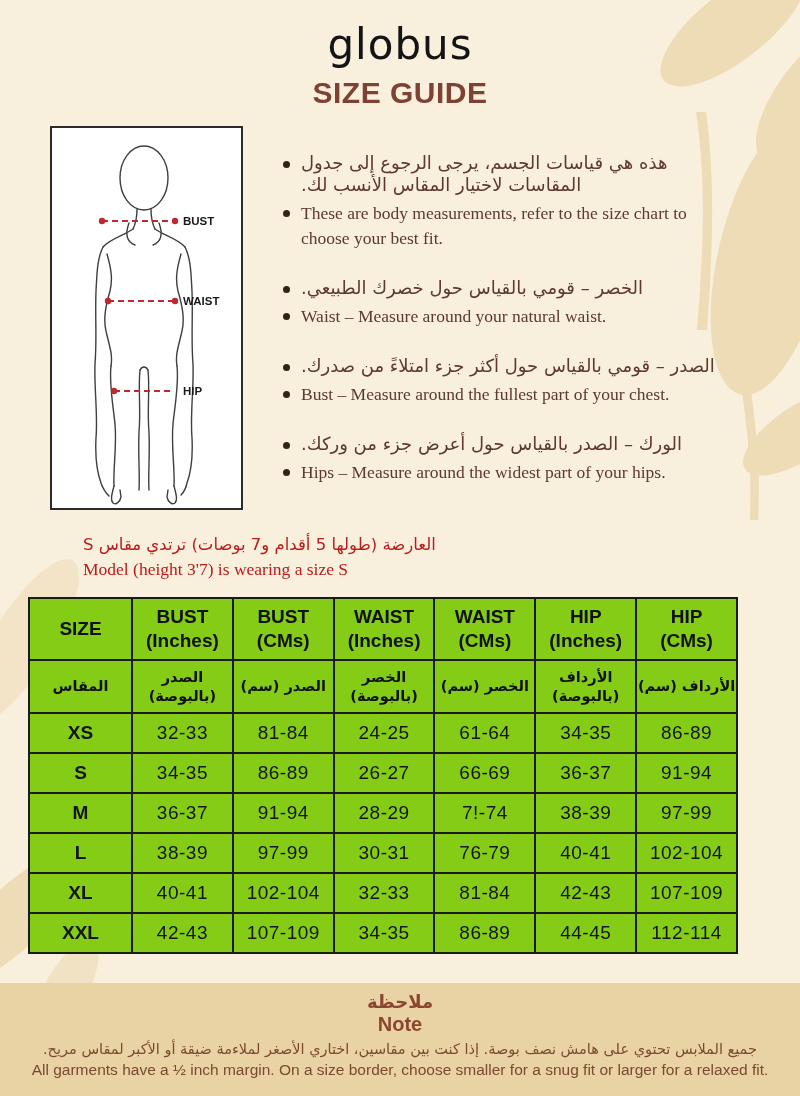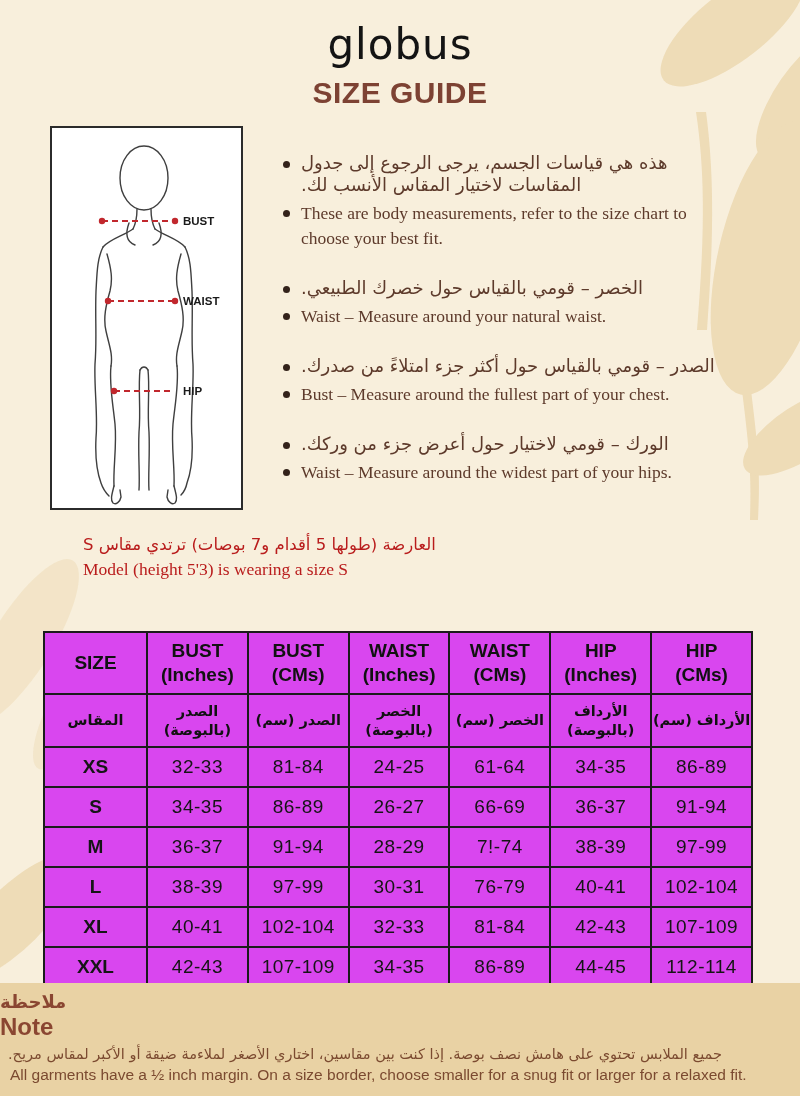--- a/index.html
+++ b/index.html
@@ -51,43 +51,43 @@
   .model-note .ar {
     direction:rtl; text-align:left;
     font-family:"DejaVu Sans", sans-serif; font-size:16.5px; line-height:24px;
   }
   .model-note .en {
     font-family:"Liberation Serif", serif; font-size:17.5px; line-height:25px;
   }
 
   
   .size-table {
-    left:43px; top:597px; width:710px;
-    border-collapse:collapse; table-layout:fixed; background:#d946ef;margin-top:34px;
+    left:28px; top:597px; width:710px;
+    border-collapse:collapse; table-layout:fixed; background:#84cc16;
   }
   .size-table td { border:2px solid #1b1b1b; text-align:center; vertical-align:middle; padding:0; }
   .hrow-en td { height:62px; font-weight:bold; font-size:19px; color:#111; line-height:1.25; }
   .hrow-ar td {
     height:53px; direction:rtl; font-family:"DejaVu Sans", sans-serif;
     font-weight:bold; font-size:14.5px; color:#111; line-height:1.3;
   }
   .drow td { height:40px; font-size:19px; color:#151515; letter-spacing:0.5px; }
   .drow td.size-cell { font-weight:bold; letter-spacing:0; }
   .cell-line { display:block; }
 
   
   .note-band {
     left:0; top:983px; width:800px; height:113px;
-    background:#e9d2a4; text-align:left;
+    background:#e9d2a4; text-align:center;
   }
   .note-heading-ar {
     margin-top:8px; font-family:"DejaVu Sans", sans-serif;
     font-size:18px; font-weight:bold; color:#8a4631;
   }
-  .note-heading-en { margin-top:1px; font-size:24px; font-weight:bold; color:#8a4631; }
+  .note-heading-en { margin-top:1px; font-size:20px; font-weight:bold; color:#8a4631; }
   .note-body-ar {
     margin-top:5px; direction:rtl; padding:0 8px;
     font-family:"DejaVu Sans", sans-serif; font-size:14.5px; color:#7b4a30;
   }
   .note-body-en { margin-top:4px; padding:0 10px; font-size:15.5px; color:#7b4a30; }
 </style>
 </head>
 <body>
 
 <div class="page">
@@ -179,32 +179,32 @@
         <div class="btext ar">الصدر – قومي بالقياس حول أكثر جزء امتلاءً من صدرك.</div>
       </div>
       <div class="bullet-item">
         <span class="dot"></span>
         <div class="btext en">Bust – Measure around the fullest part of your chest.</div>
       </div>
     </li>
     <li class="bullet-group">
       <div class="bullet-item">
         <span class="dot"></span>
-        <div class="btext ar">الورك – قومي لاختيار حول أعرض جزء من وركك.</div>
-      </div>
-      <div class="bullet-item">
-        <span class="dot"></span>
-        <div class="btext en">Waist – Measure around the widest part of your hips.</div>
+        <div class="btext ar">الورك – الصدر بالقياس حول أعرض جزء من وركك.</div>
+      </div>
+      <div class="bullet-item">
+        <span class="dot"></span>
+        <div class="btext en">Hips – Measure around the widest part of your hips.</div>
       </div>
     </li>
   </ul>
 
   <div class="layer model-note">
     <div class="ar">العارضة (طولها 5 أقدام و7 بوصات) ترتدي مقاس S</div>
-    <div class="en">Model (height 5'3) is wearing a size S</div>
+    <div class="en">Model (height 3'7) is wearing a size S</div>
   </div>
 
   <table class="layer size-table">
     <colgroup>
       <col style="width:103px">
         <col>
         <col>
         <col>
         <col>
         <col>

